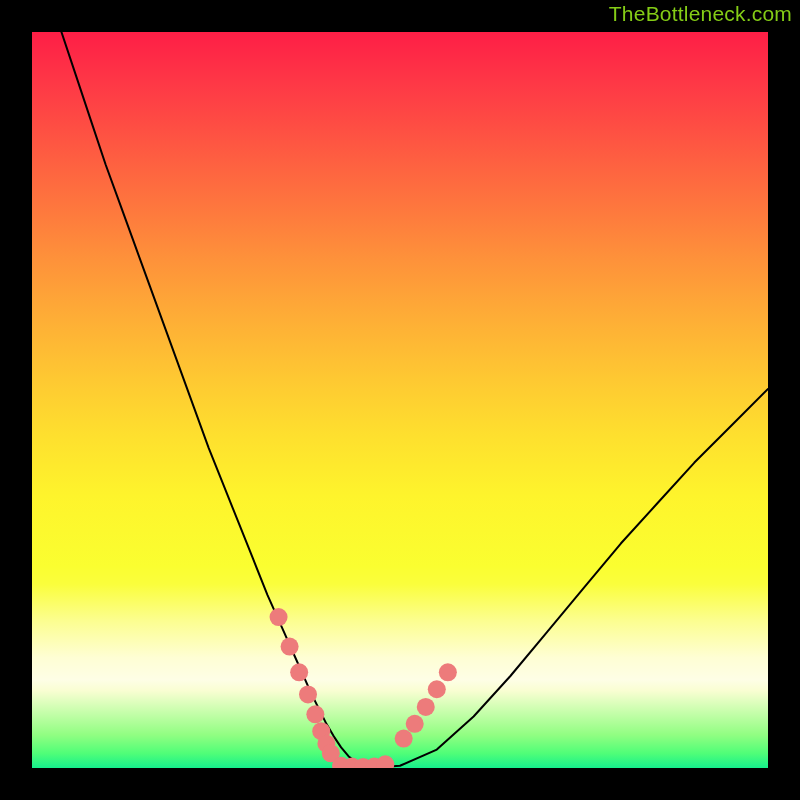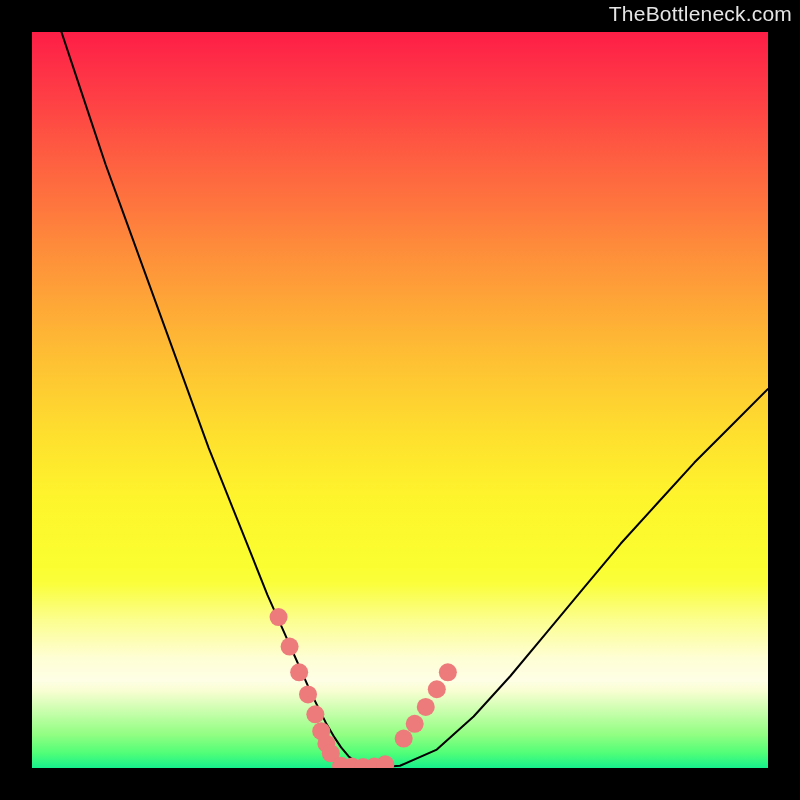--- a/index.html
+++ b/index.html
@@ -51,21 +51,21 @@
     );
   }
   .curve-layer {
     position: absolute;
     inset: 0;
   }
   .attribution {
     position: absolute;
     top: 2px;
     right: 8px;
-    color: #e5e5e5;
+    color: #84cc16;
     font-size: 21px;
     font-weight: 400;
     letter-spacing: 0.2px;
   }
 </style>
 </head>
 <body>
 
 <div class="frame">
   <div class="attribution">TheBottleneck.com</div>

